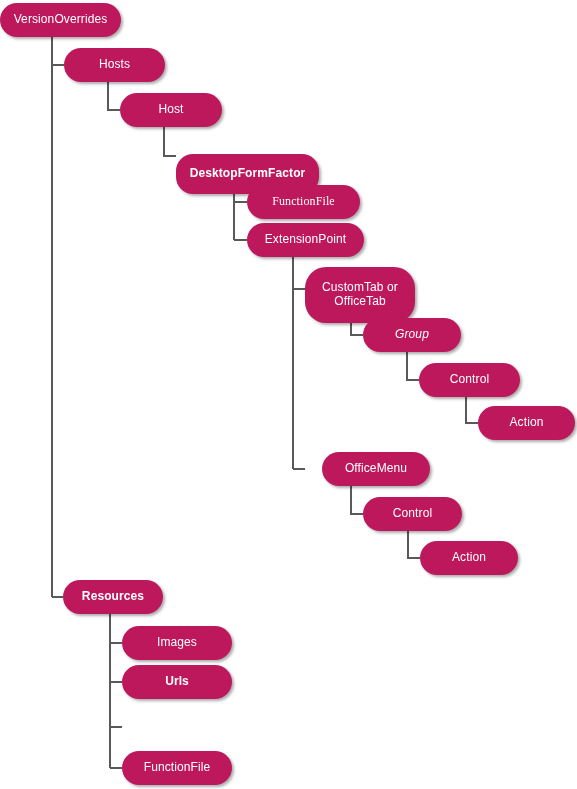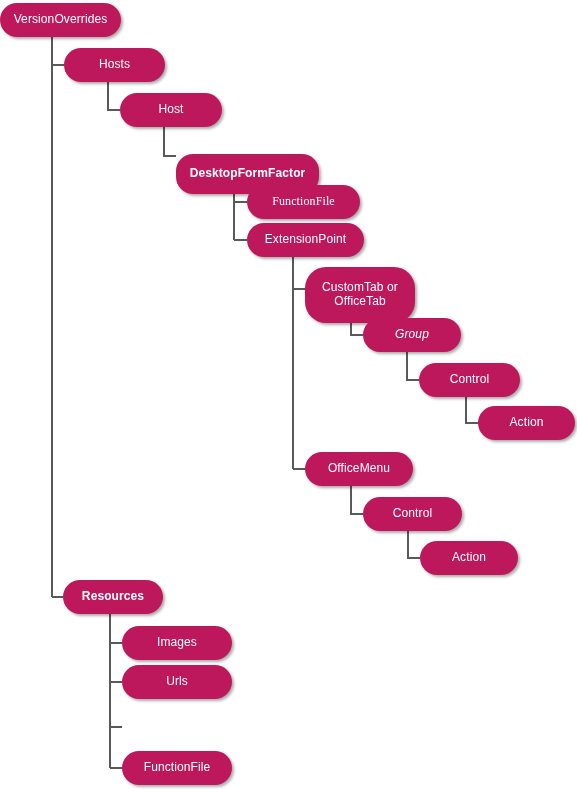--- a/index.html
+++ b/index.html
@@ -102,28 +102,28 @@
 
   <div class="node two-line" style="left:305px;top:267px;width:110px;height:56px;">CustomTab or
 OfficeTab</div>
 
   <div class="node" style="left:363px;top:318px;width:98px;height:34px;font-style:italic;">Group</div>
 
   <div class="node" style="left:419px;top:363px;width:101px;height:34px;">Control</div>
 
   <div class="node" style="left:478px;top:406px;width:97px;height:34px;">Action</div>
 
-  <div class="node" style="left:305px;top:452px;width:108px;height:34px;">OfficeMenu</div>
+  <div class="node" style="left:322px;top:452px;width:108px;height:34px;">OfficeMenu</div>
 
   <div class="node" style="left:363px;top:497px;width:99px;height:34px;">Control</div>
 
   <div class="node" style="left:420px;top:541px;width:98px;height:34px;">Action</div>
 
   <div class="node" style="left:63px;top:580px;width:100px;height:34px;font-weight:bold;">Resources</div>
 
   <div class="node" style="left:122px;top:626px;width:110px;height:34px;">Images</div>
 
-  <div class="node" style="left:122px;top:665px;width:110px;height:34px;">Urls</div>
+  <div class="node" style="left:122px;top:665px;width:110px;height:34px;font-weight:bold;">Urls</div>
 
 
   <div class="node" style="left:122px;top:751px;width:110px;height:34px;">FunctionFile</div>
 
 </div>
 
 </body></html>

